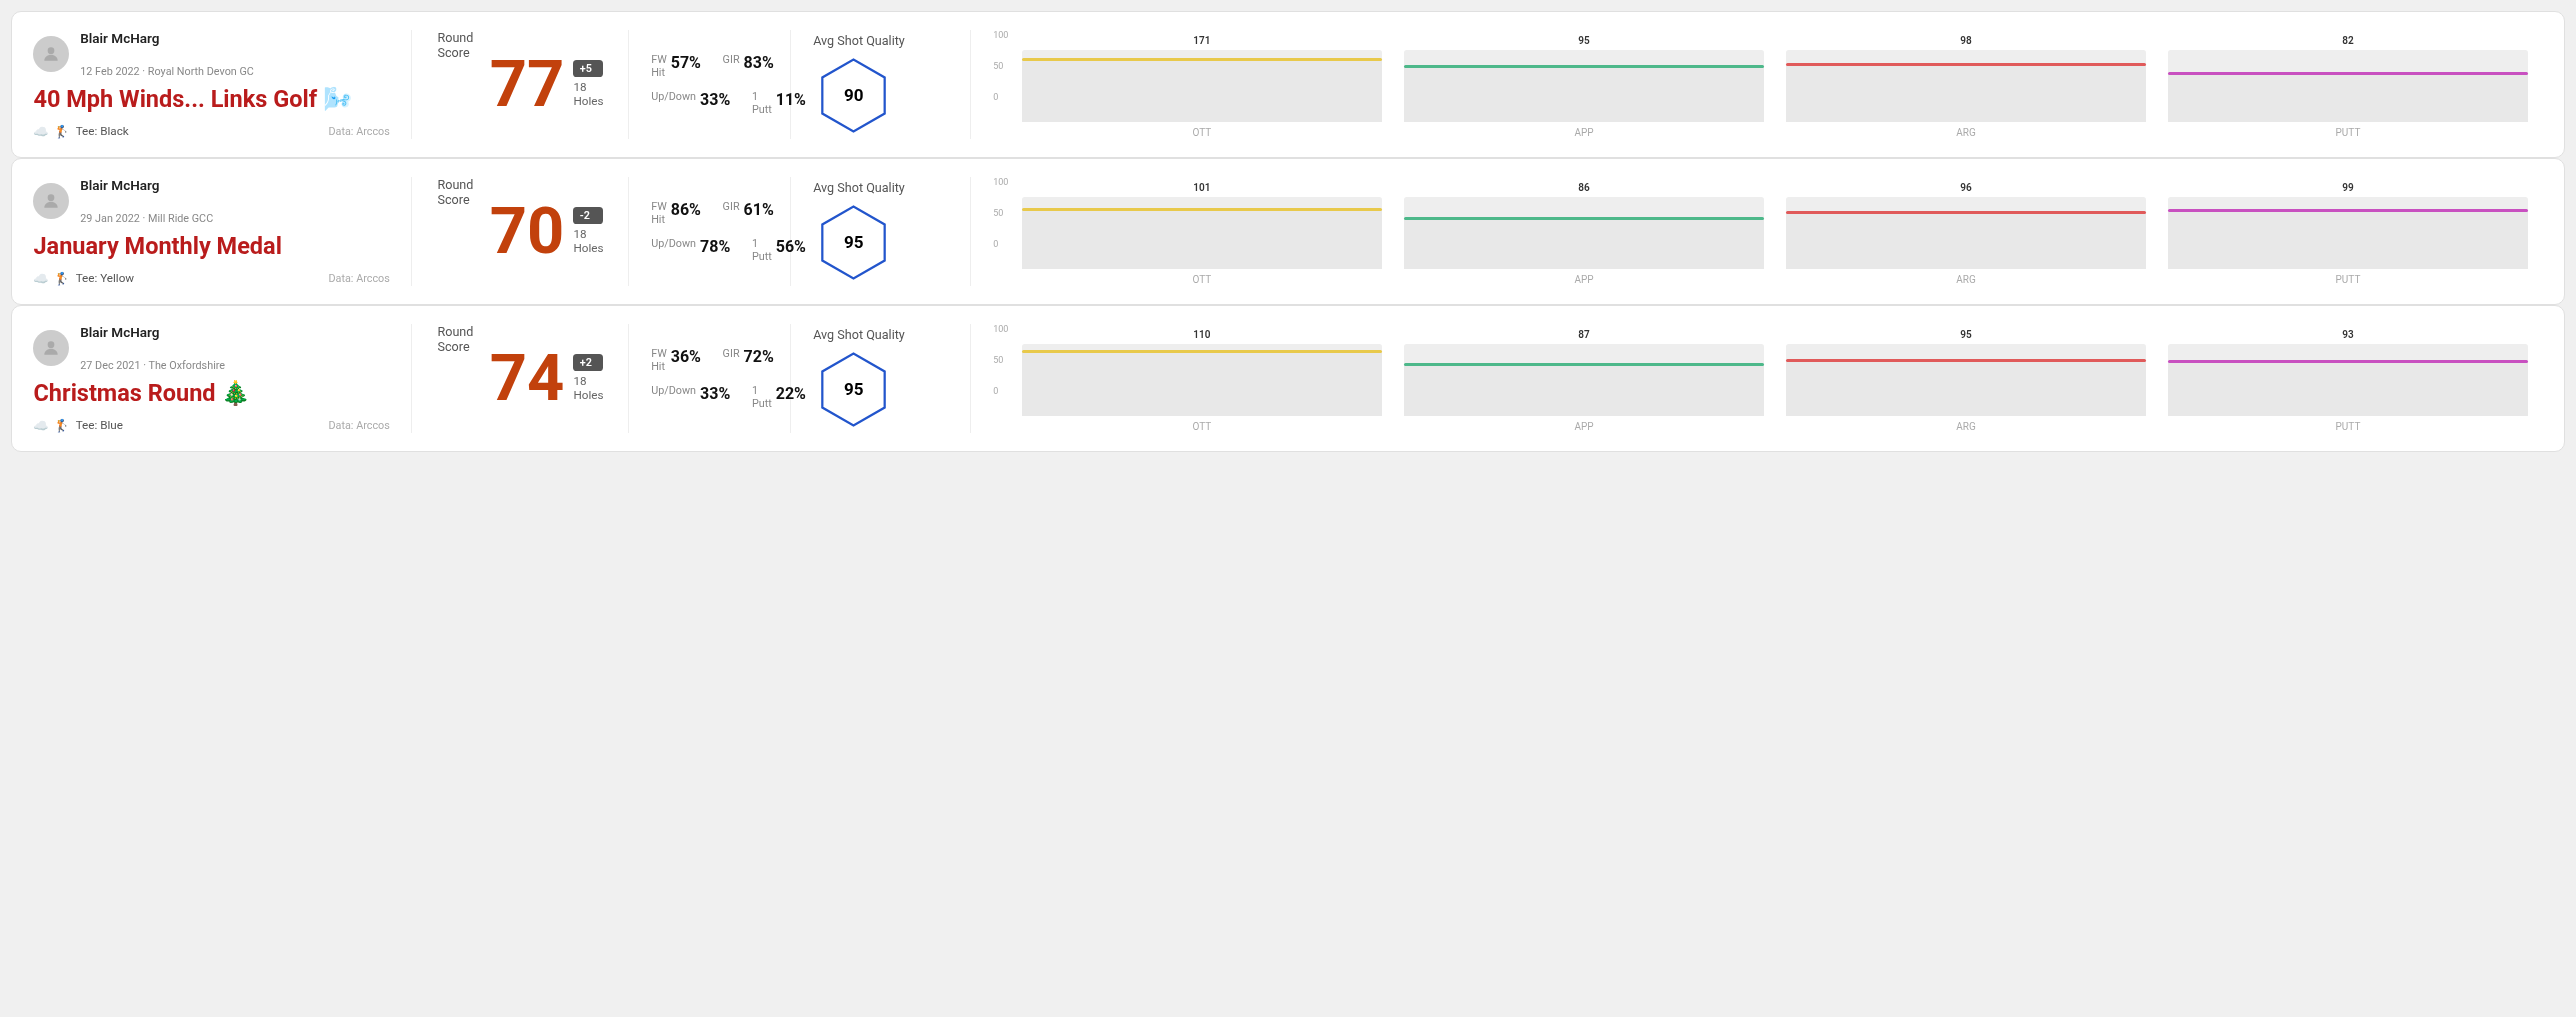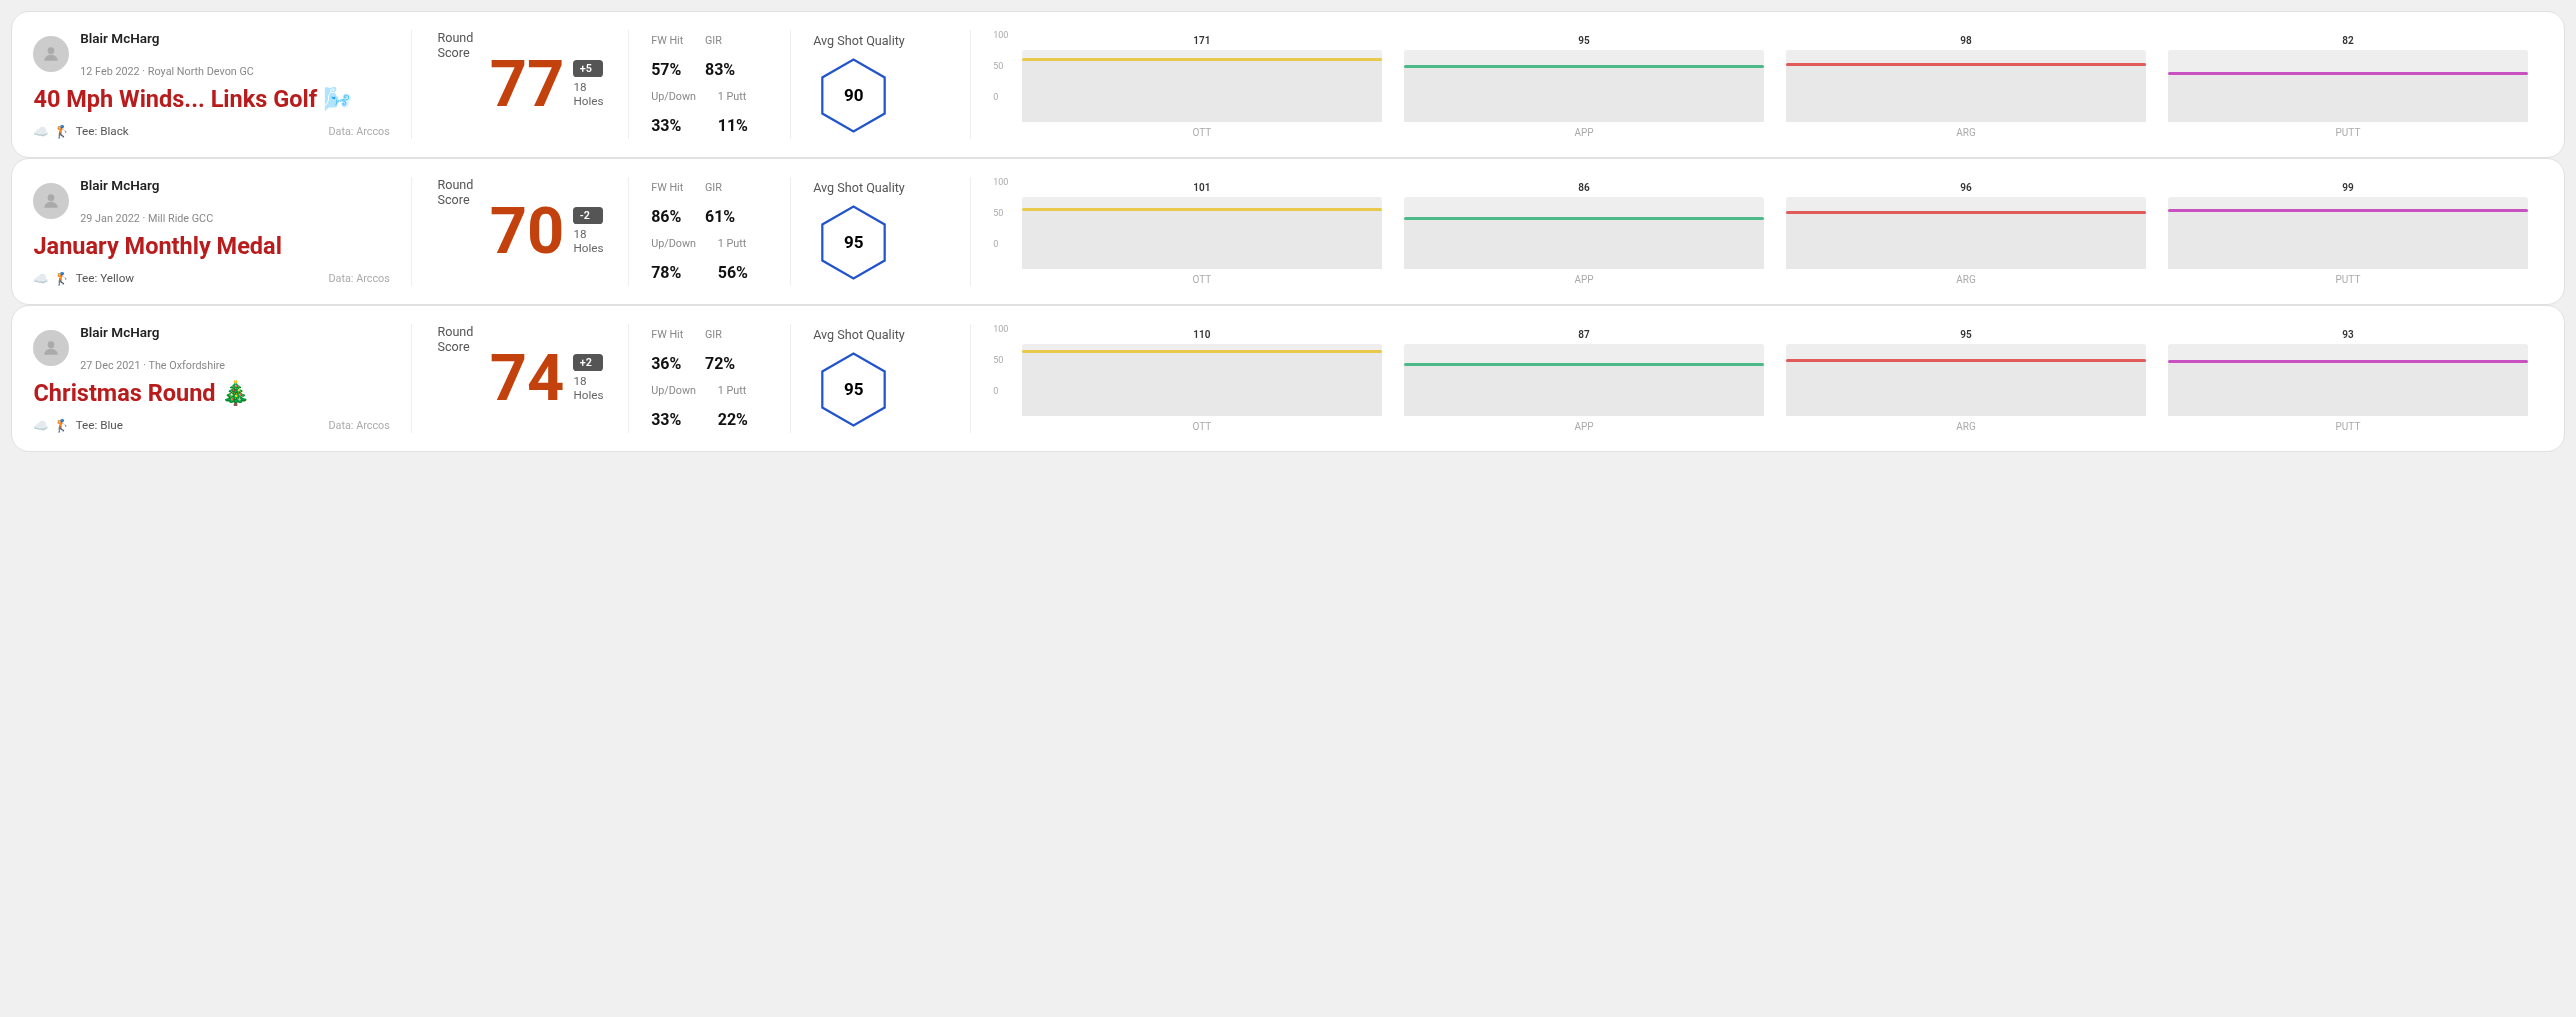--- a/index.html
+++ b/index.html
@@ -7,21 +7,21 @@
       font-family: -apple-system, BlinkMacSystemFont, 'Segoe UI', Roboto, sans-serif;
       background: #f0f0f0;
       padding: 10.8px;
       display: flex;
       flex-direction: column;
       gap: 10.8px;
     }
 
     .card {
       background: #fff;
-      border-radius: 18px;
+      border-radius: 10px;
       border: 0.9px solid #e0e0e0;
       display: flex;
       align-items: stretch;
       padding: 18px 21.7px;
       gap: 0;
     }
 
     
     .card-left {
       width: 379px;
@@ -160,22 +160,22 @@
       border-right: 0.9px solid #eee;
     }
 
     .stats-group {
       display: flex;
       gap: 21.7px;
     }
 
     .stat-item {
       display: flex;
-      flex-direction: column;
-      gap: 13px;
+      flex-direction: row;
+      gap: 4px;
     }
 
     .stat-label {
       font-size: 10.8px;
       color: #888;
     }
 
     .stat-value {
       font-size: 16px;
       font-weight: 700;

